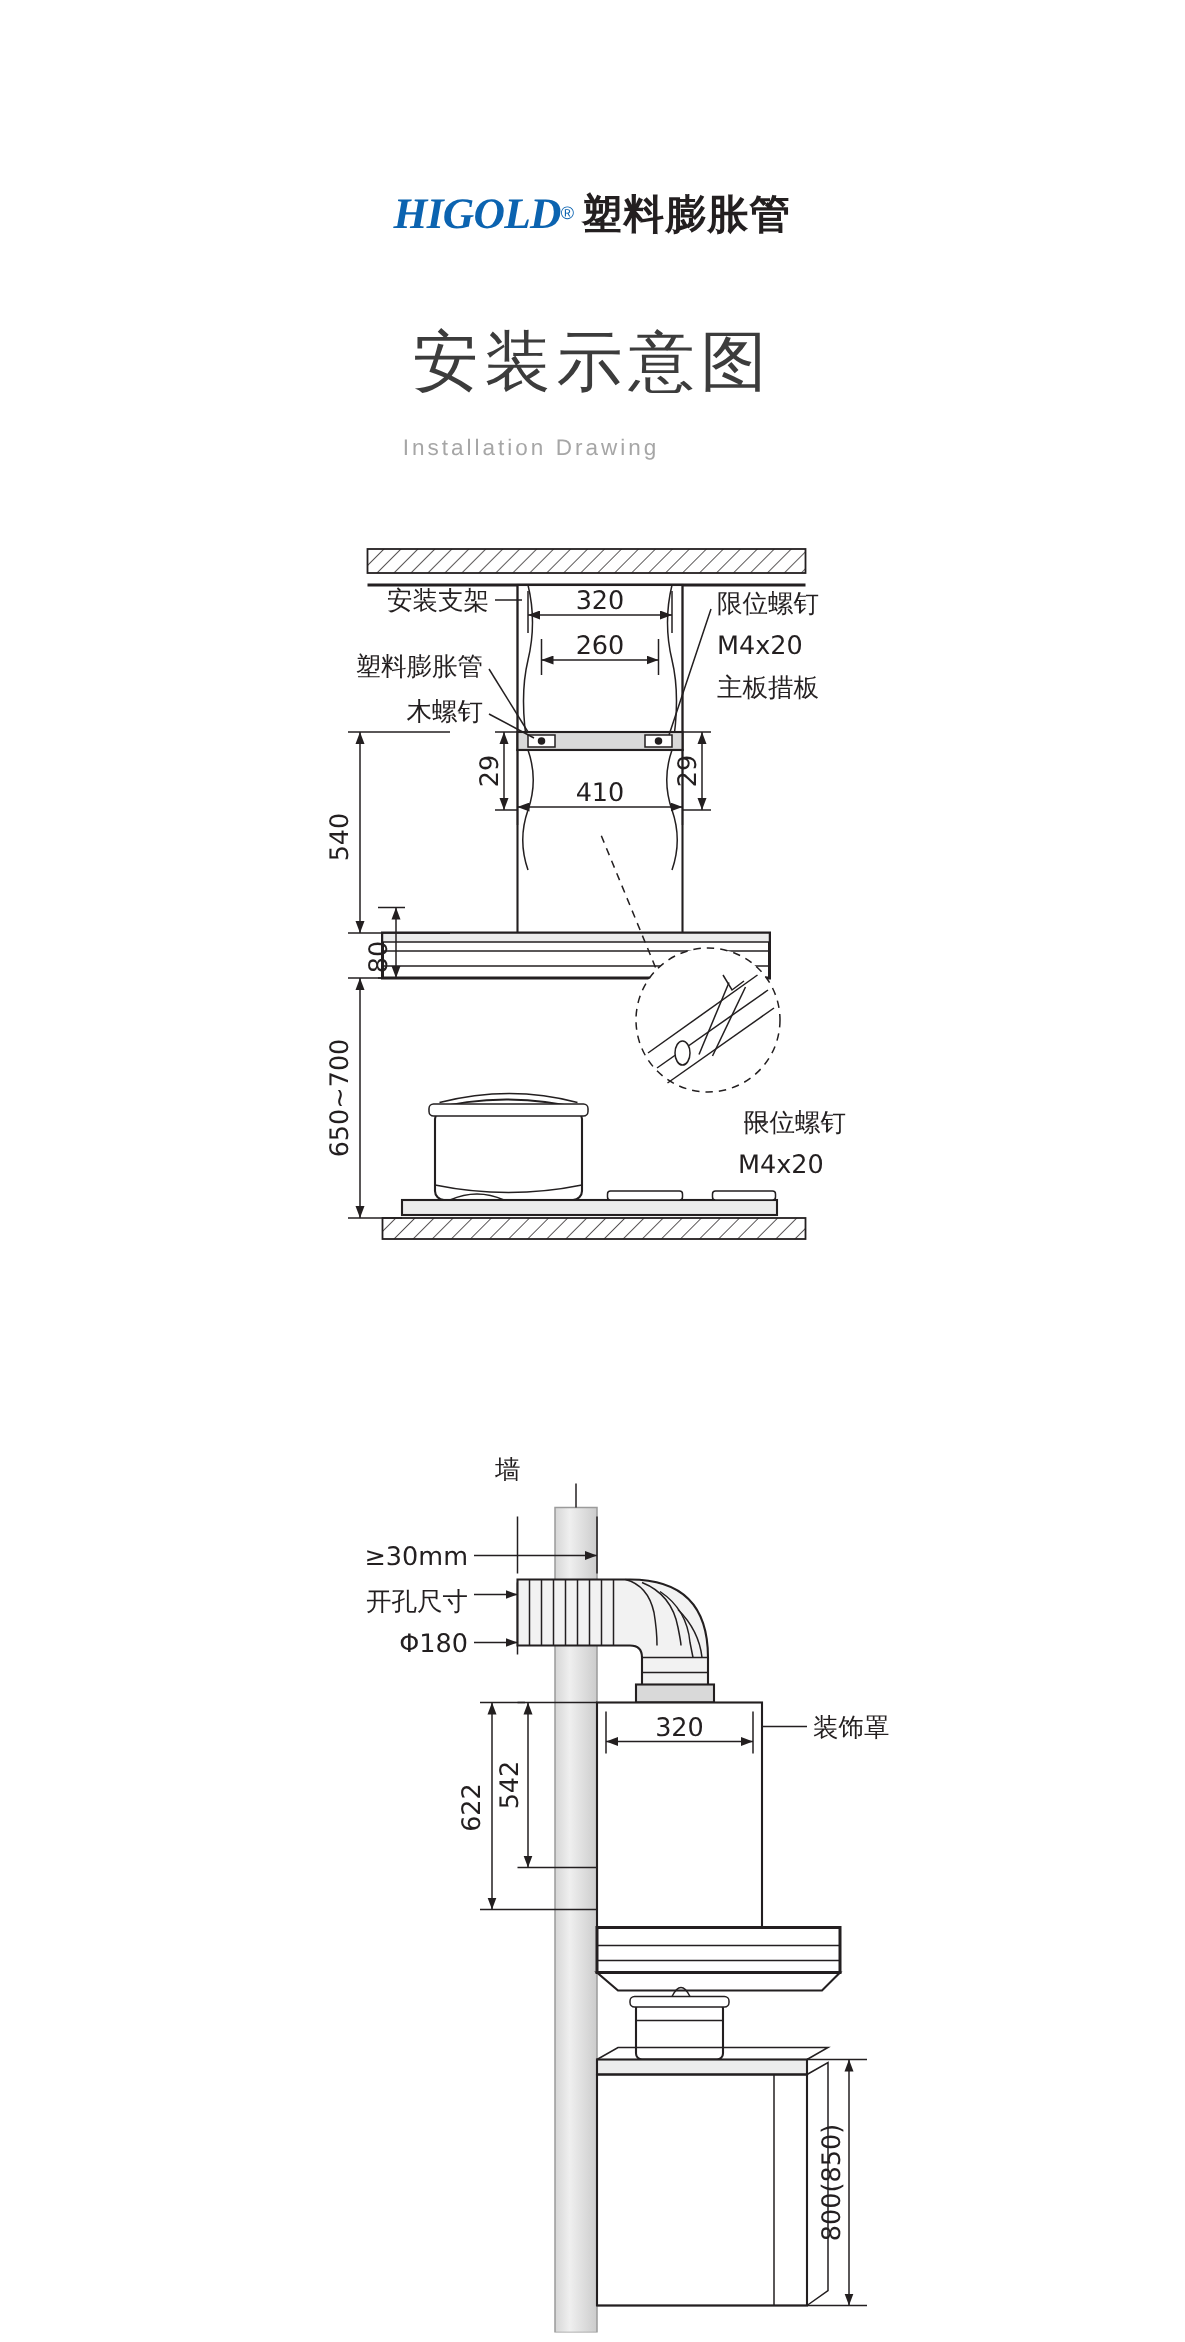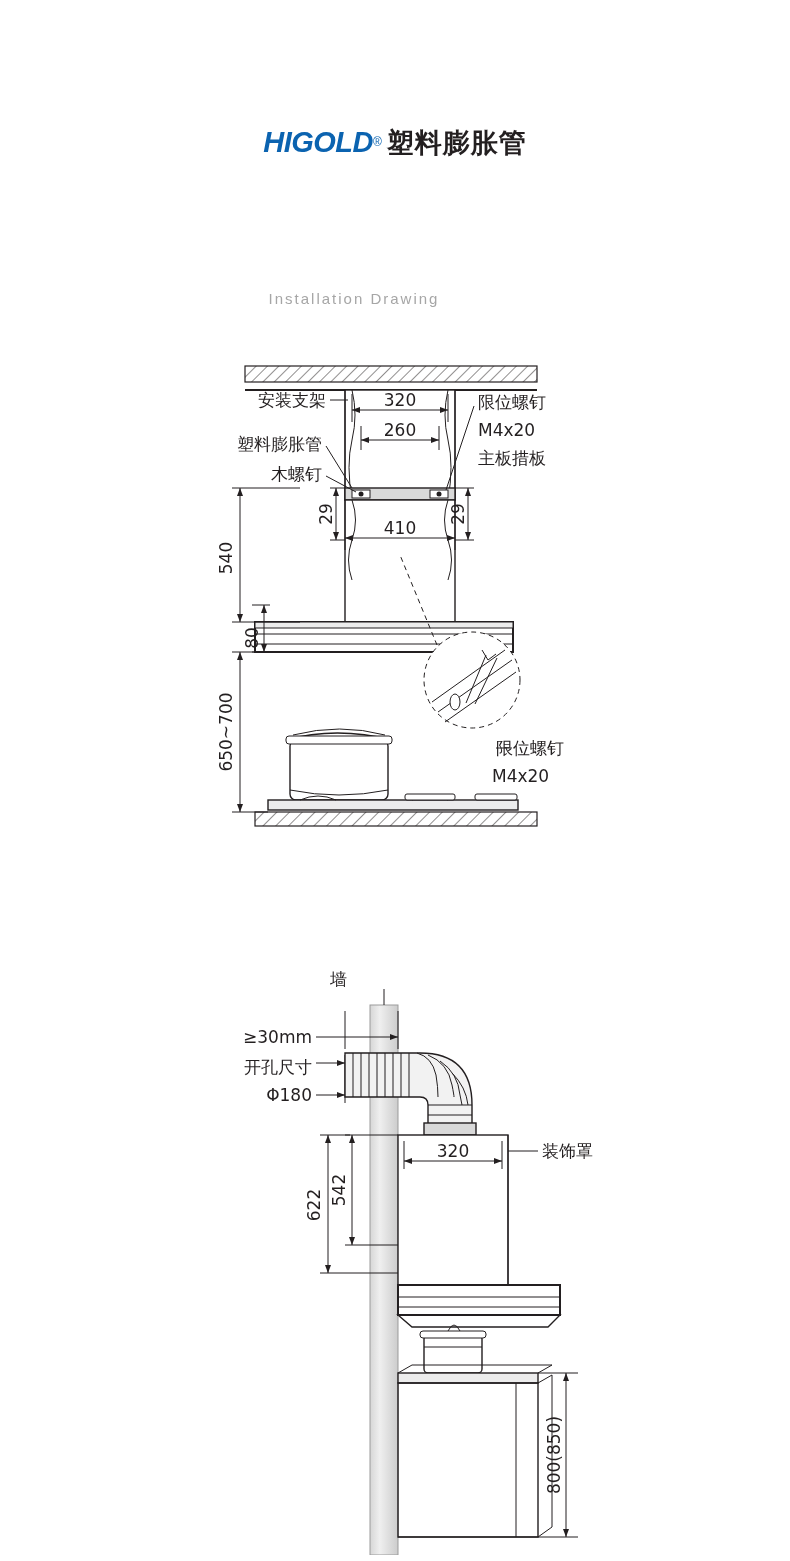--- a/index.html
+++ b/index.html
@@ -23,21 +23,21 @@
   
   .brand {
     position: absolute;
     top: 125px;
     left: 0;
     width: 790px;
     text-align: center;
     white-space: nowrap;
   }
   .brand .brand-en {
-    font-family: Liberation Sans, sans-serif;
+    font-family: Liberation Serif, serif;
     font-weight: bold;
     font-size: 29px;
     letter-spacing: -0.5px;
     color: #0b63b0;
     font-style: italic;
   }
   .brand .brand-reg {
     font-size: 12px;
     color: #0b63b0;
     vertical-align: super;
@@ -90,20 +90,21 @@
   .filllg { fill: #ececec; }
 </style>
 </head>
 <body>
 
 <div class="page">
 
   <div class="brand">
     <span class="brand-en">HIGOLD</span><span class="brand-reg">®</span><span class="brand-cn">塑料膨胀管</span>
   </div>
+  <div class="title-cn">安装示意图</div>
   <div class="title-en">Installation Drawing</div>
 
   <svg class="dwg" style="position:absolute; left:0; top:350px;" width="790" height="540" viewBox="0 0 790 540">
     <defs>
       <pattern id="hatch45" width="8" height="8" patternUnits="userSpaceOnUse" patternTransform="rotate(45)">
         <line x1="0" y1="0" x2="0" y2="8" stroke="#231f20" stroke-width="1"></line>
       </pattern>
       <pattern id="hatch45b" width="9" height="9" patternUnits="userSpaceOnUse" patternTransform="rotate(45)">
         <line x1="0" y1="0" x2="0" y2="9" stroke="#231f20" stroke-width="1"></line>
       </pattern>

